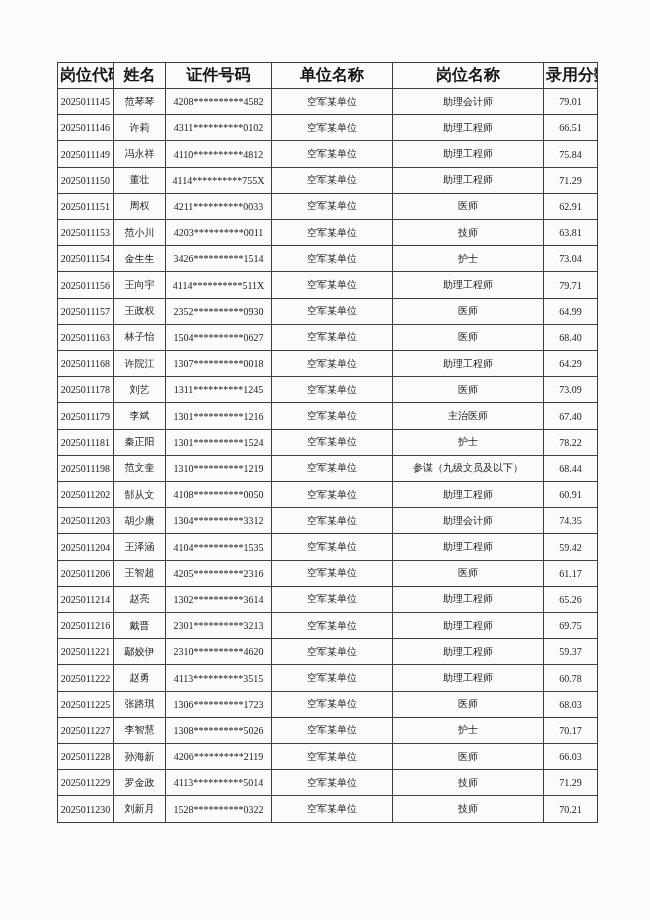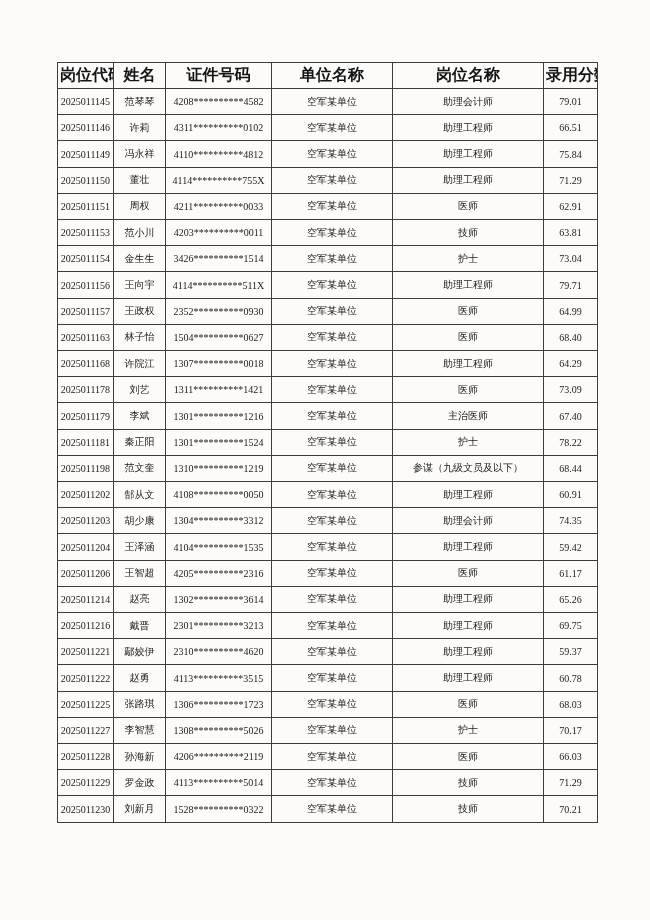--- a/index.html
+++ b/index.html
@@ -163,21 +163,21 @@
       <td>2025011168</td>
       <td>许院江</td>
       <td>1307**********0018</td>
       <td>空军某单位</td>
       <td>助理工程师</td>
       <td>64.29</td>
     </tr>
         <tr>
       <td>2025011178</td>
       <td>刘艺</td>
-      <td>1311**********1421</td>
+      <td>1311**********1245</td>
       <td>空军某单位</td>
       <td>医师</td>
       <td>73.09</td>
     </tr>
         <tr>
       <td>2025011179</td>
       <td>李斌</td>
       <td>1301**********1216</td>
       <td>空军某单位</td>
       <td>主治医师</td>

